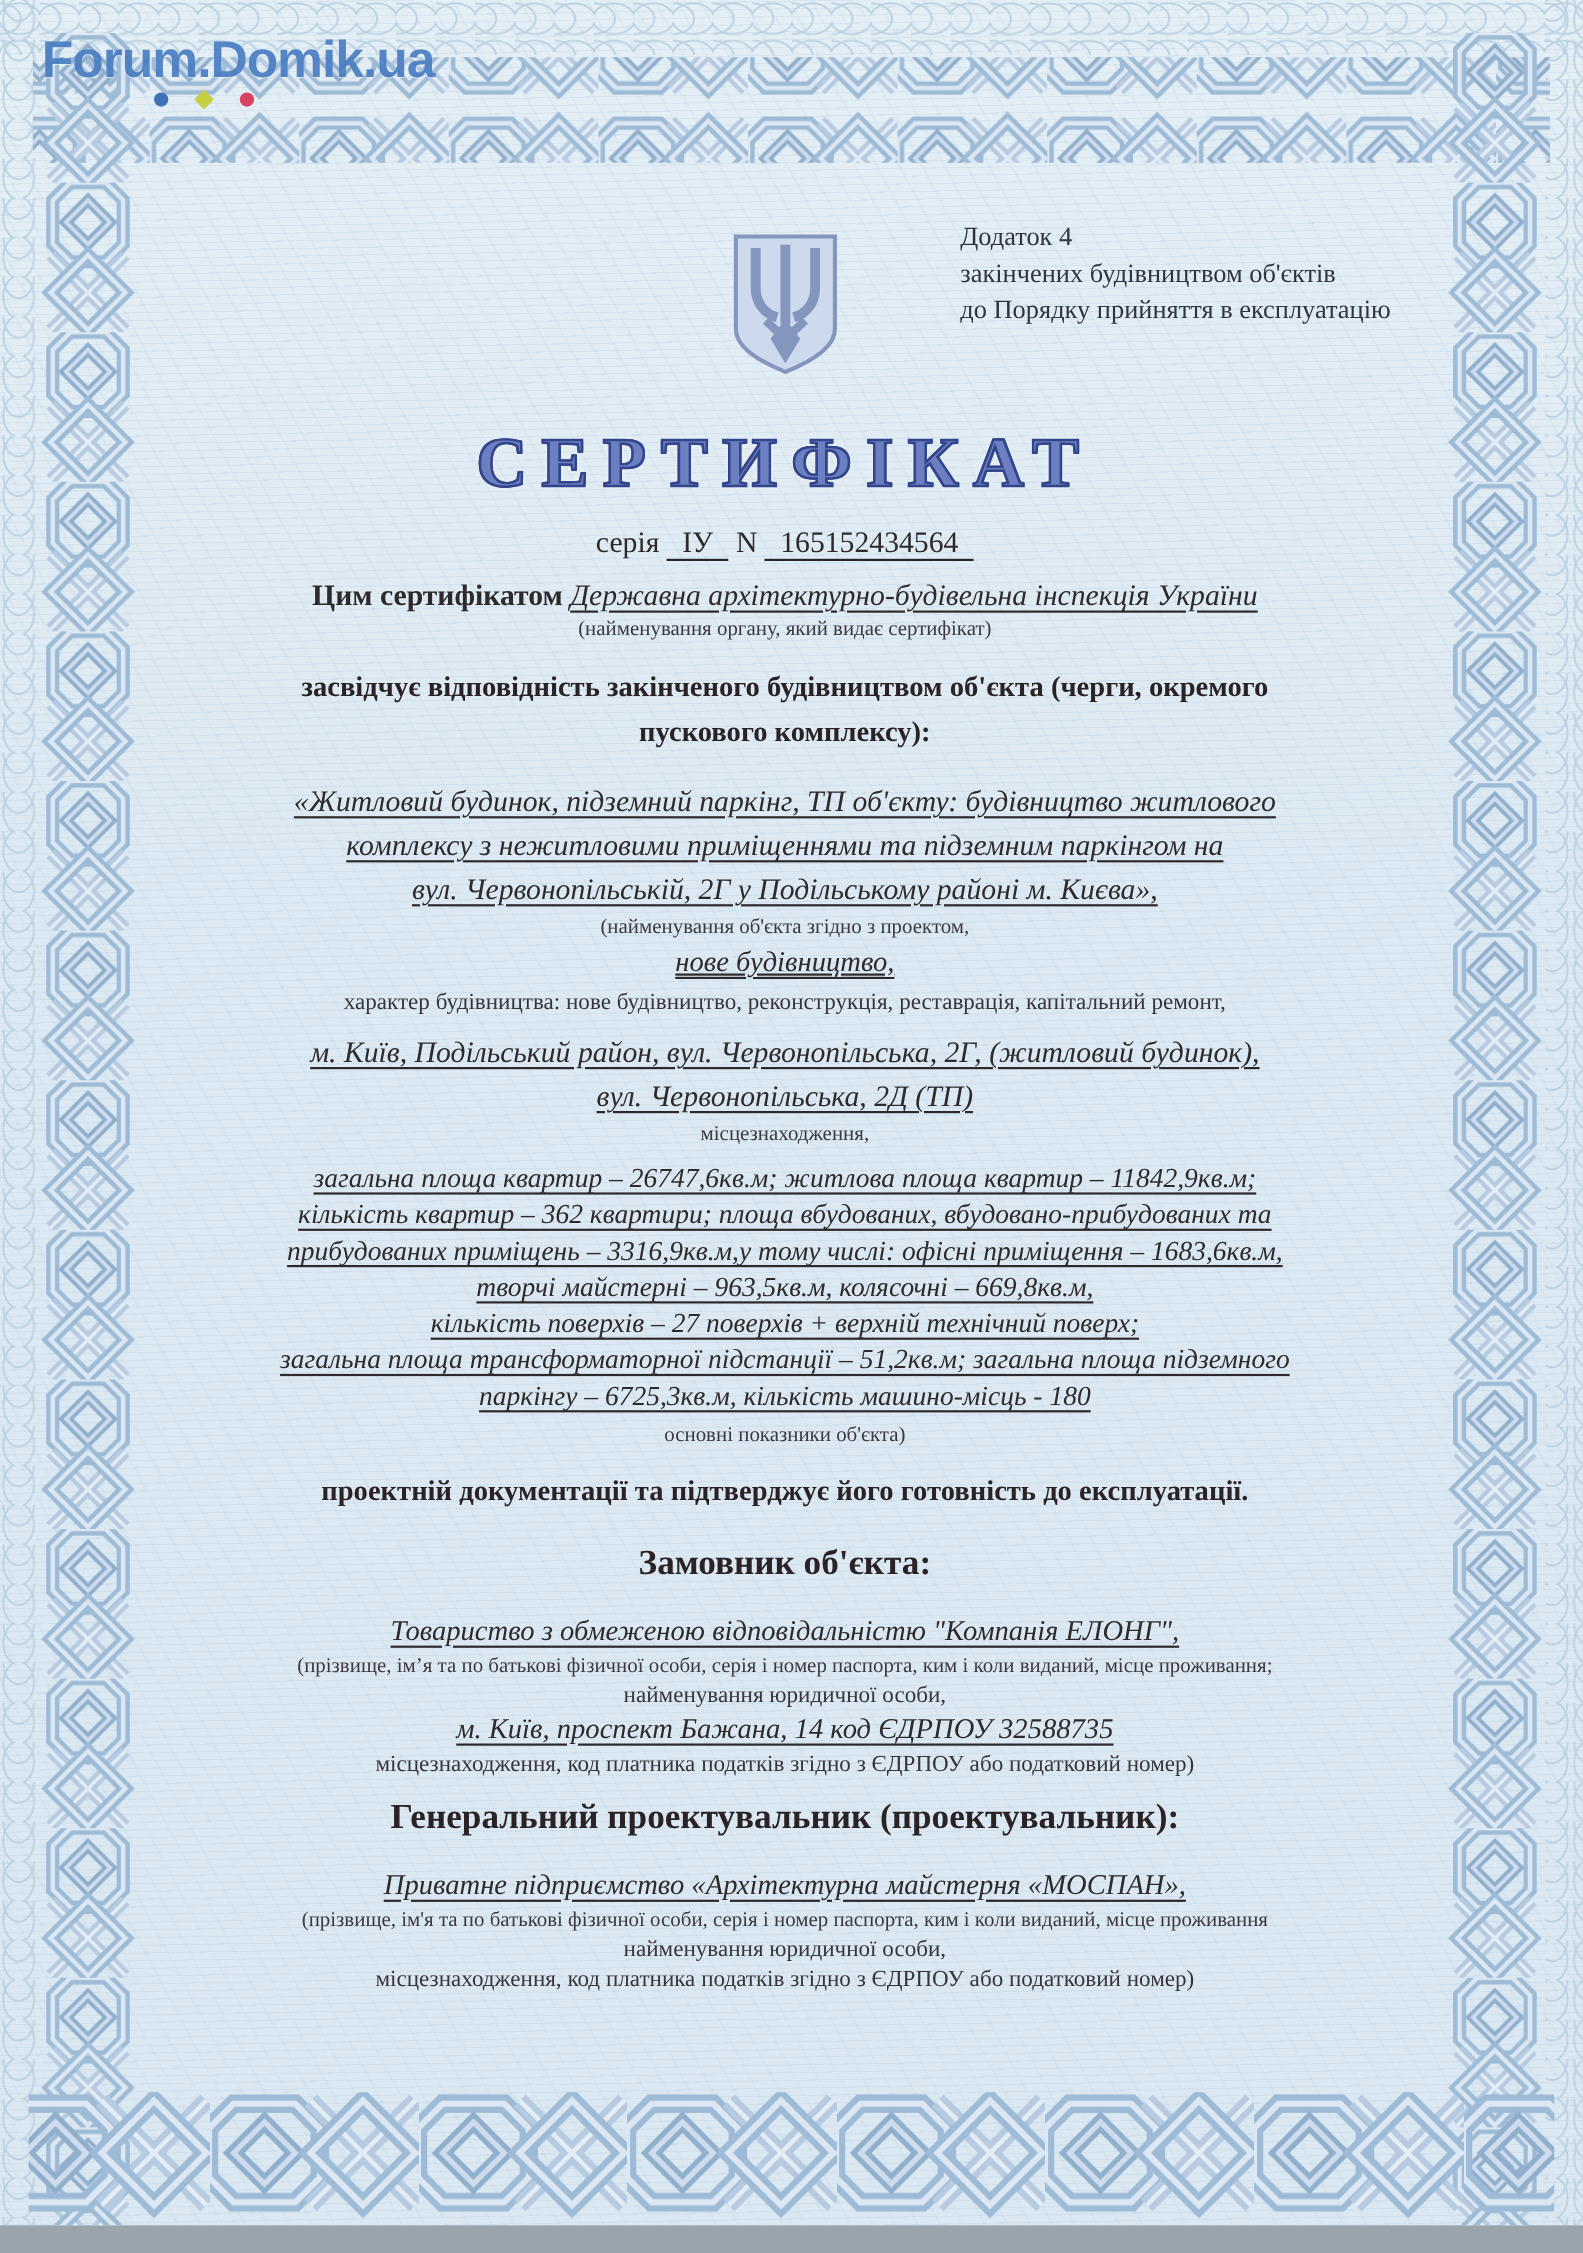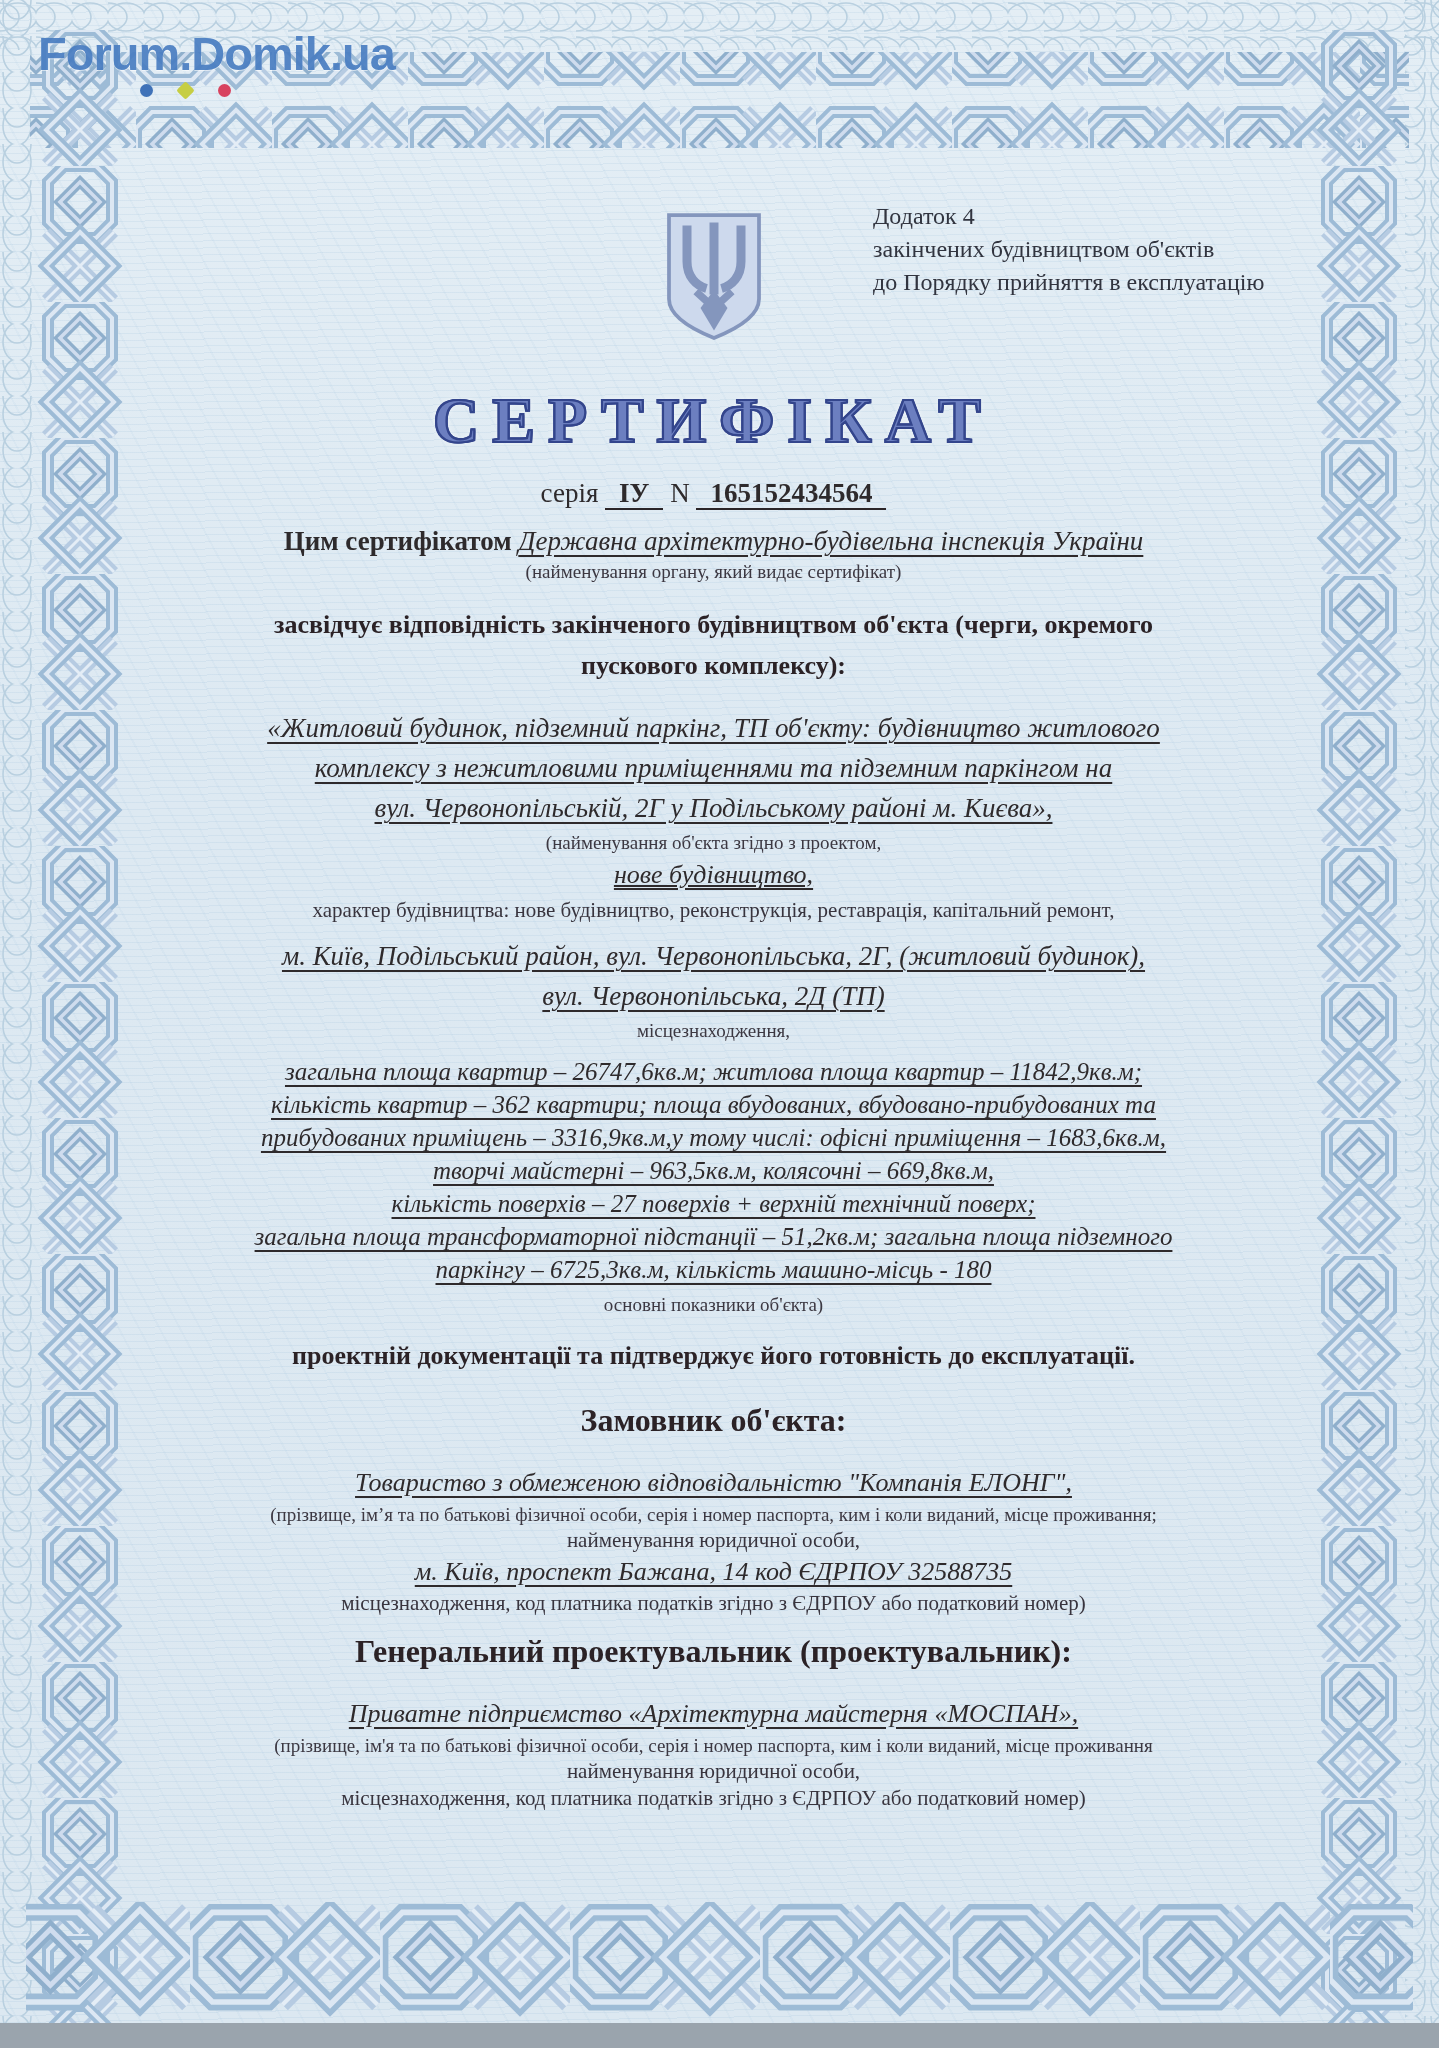--- a/index.html
+++ b/index.html
@@ -47,21 +47,21 @@
   .cert-title{
     margin-top:30px;
     font-size:64px;line-height:74px;font-weight:bold;
     letter-spacing:13px;
     color:var(--title_blue,#6c7fc0);
     -webkit-text-stroke:2.2px #33458c;
     text-shadow:-1px -1px 0 #33458c,1px -1px 0 #33458c,-1px 1px 0 #33458c,1px 1px 0 #33458c,0 0 6px rgba(255,255,255,0.8);
   }
   .series-line{margin-top:20px;font-size:27px;}
   .u-field{
-    font-weight:bold;border-bottom:2px solid #2b2528;
+    font-weight:normal;border-bottom:2px solid #2b2528;
     padding:0 14px;display:inline-block;line-height:30px;
   }
   .issuer-line{margin-top:16px;font-size:27px;white-space:nowrap;}
   .issuer-prefix{font-weight:bold;}
   .italic-u{
     font-style:italic;
     text-decoration:underline;
     text-underline-offset:5px;
     text-decoration-thickness:1.5px;
   }

